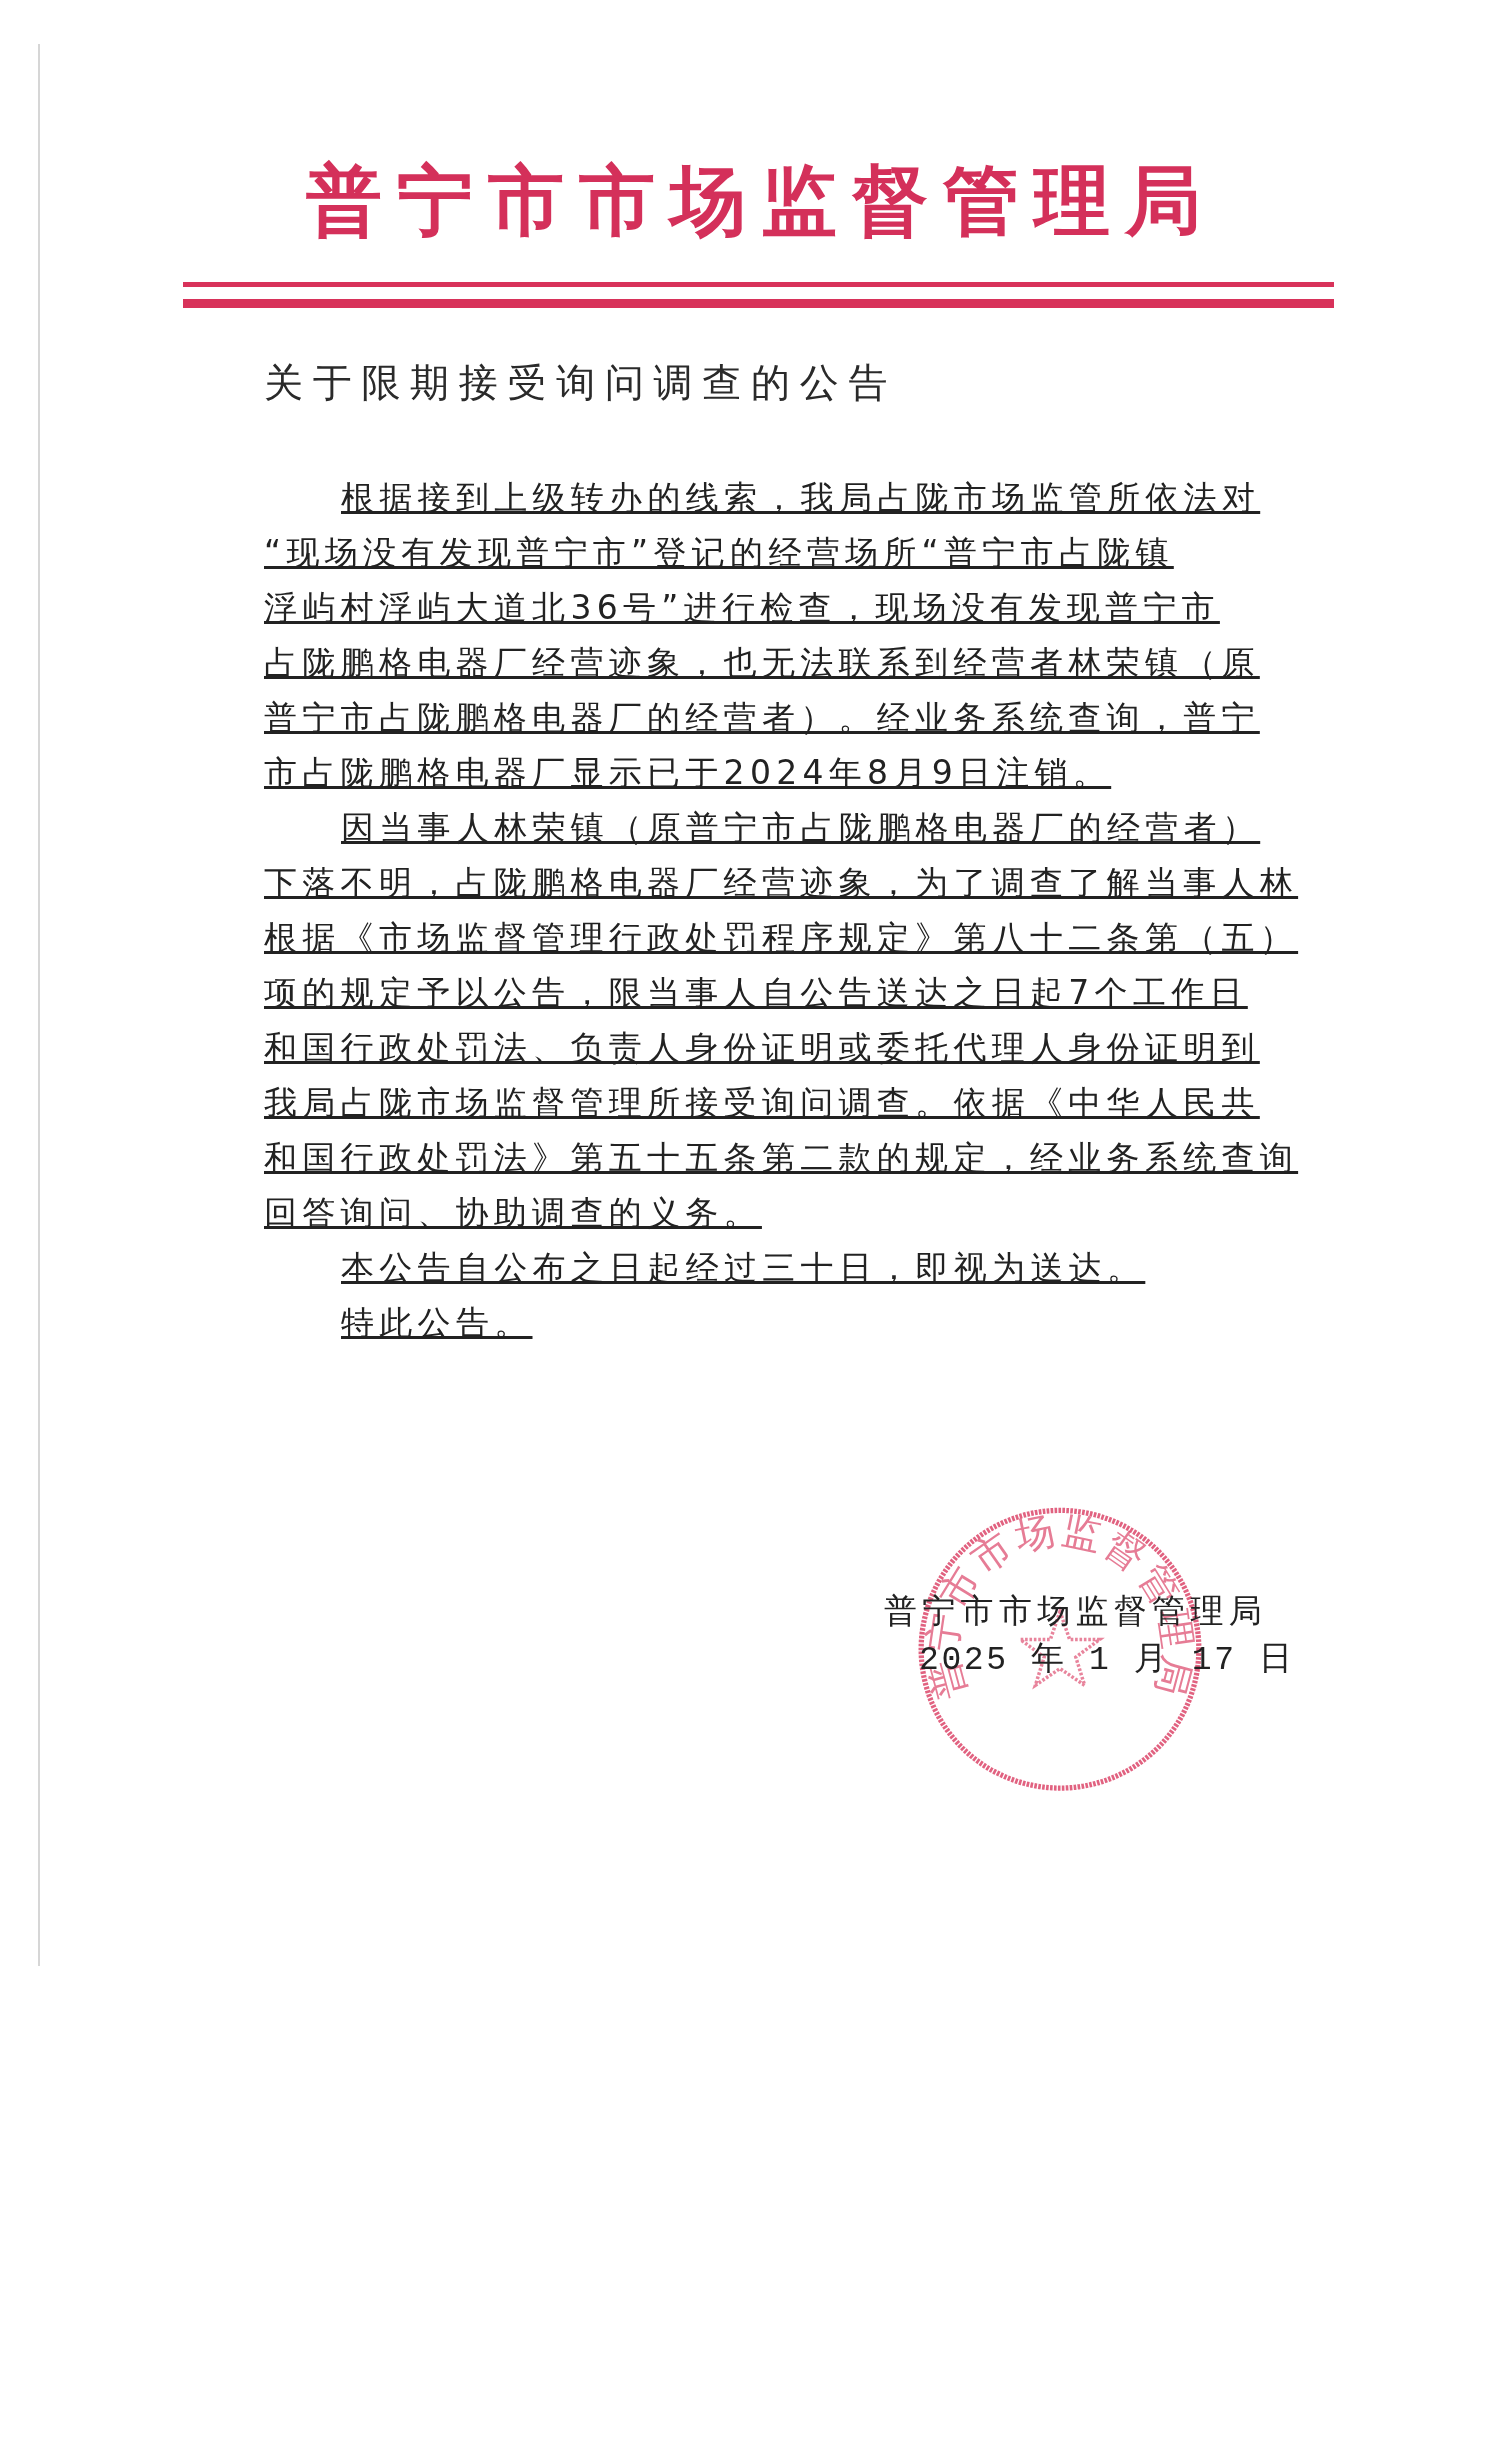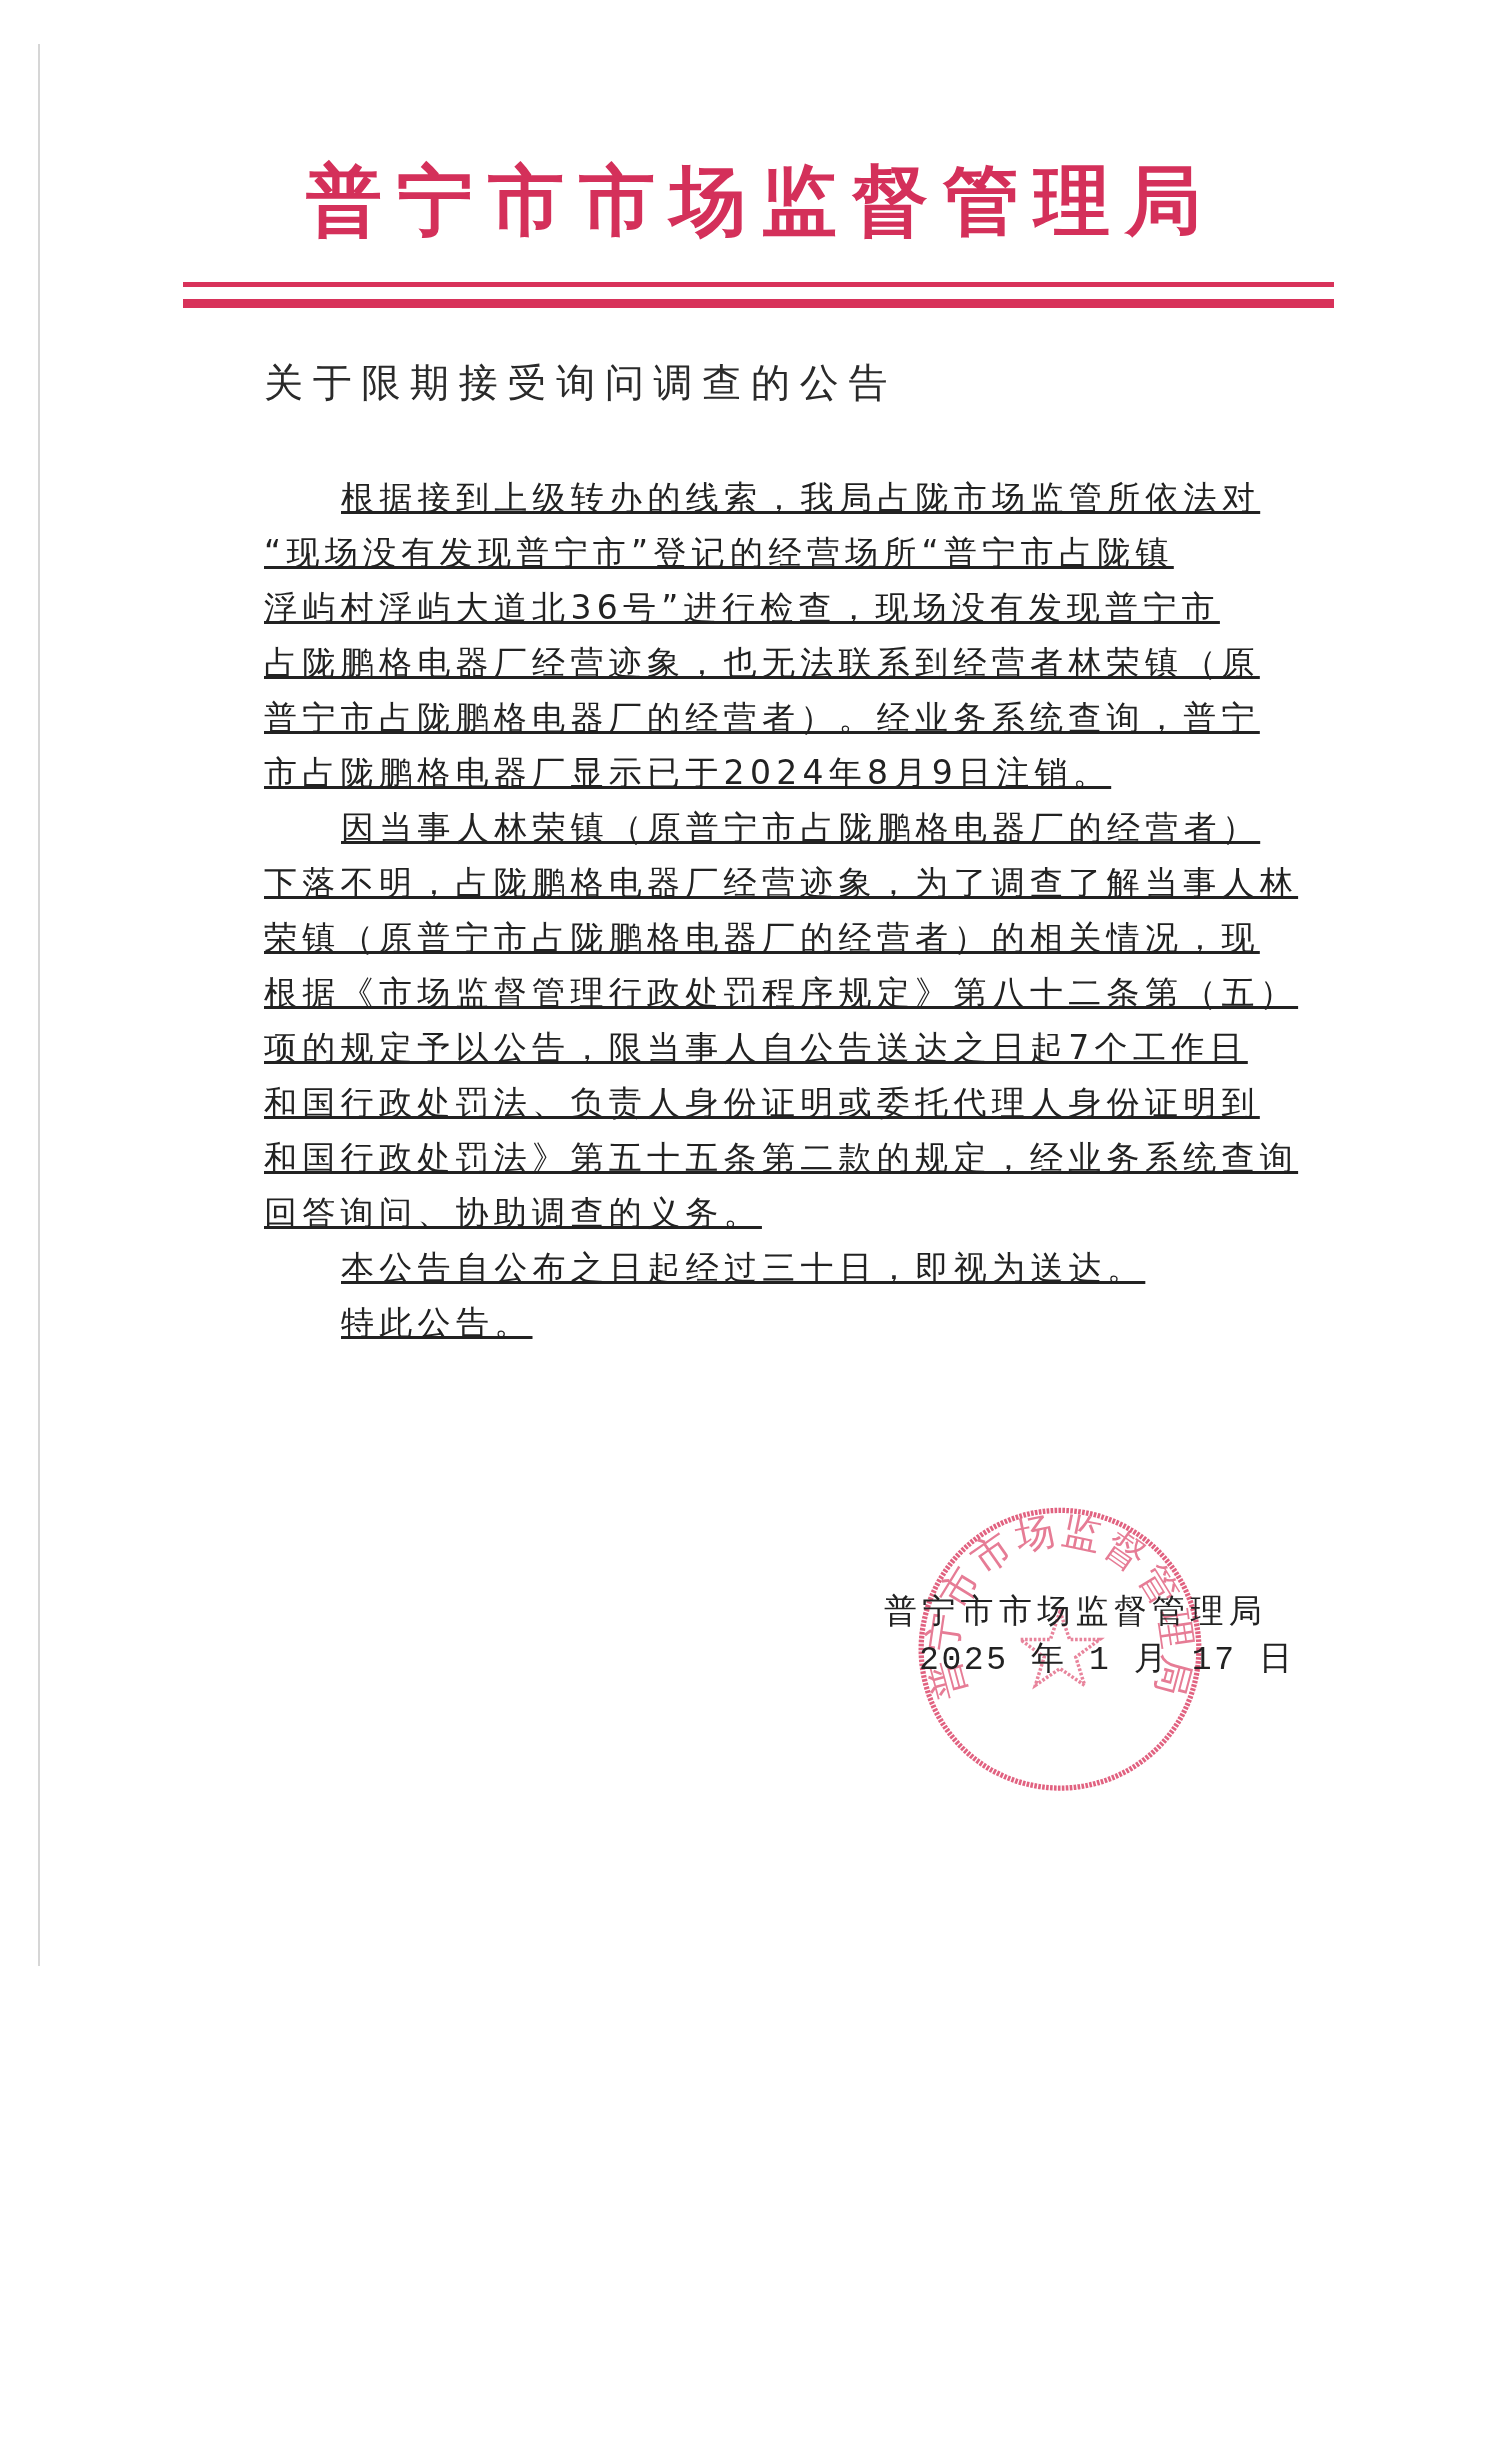--- a/index.html
+++ b/index.html
@@ -43,24 +43,24 @@
     <span class="line indent">根据接到上级转办的线索，我局占陇市场监管所依法对</span>
     <span class="line">“现场没有发现普宁市”登记的经营场所“普宁市占陇镇</span>
     <span class="line">浮屿村浮屿大道北36号”进行检查，现场没有发现普宁市</span>
     <span class="line">占陇鹏格电器厂经营迹象，也无法联系到经营者林荣镇（原</span>
     <span class="line">普宁市占陇鹏格电器厂的经营者）。经业务系统查询，普宁</span>
     <span class="line">市占陇鹏格电器厂显示已于2024年8月9日注销。</span>
   </div>
   <div>
     <span class="line indent">因当事人林荣镇（原普宁市占陇鹏格电器厂的经营者）</span>
     <span class="line">下落不明，占陇鹏格电器厂经营迹象，为了调查了解当事人林</span>
-    <span class="line">荣镇（原普宁市占陇鹏格电器厂的经营者）的相关情况，现</span>
     <span class="line">根据《市场监督管理行政处罚程序规定》第八十二条第（五）</span>
     <span class="line">项的规定予以公告，限当事人自公告送达之日起7个工作日</span>
     <span class="line">和国行政处罚法、负责人身份证明或委托代理人身份证明到</span>
+    <span class="line">我局占陇市场监督管理所接受询问调查。依据《中华人民共</span>
     <span class="line">和国行政处罚法》第五十五条第二款的规定，经业务系统查询</span>
     <span class="line">回答询问、协助调查的义务。</span>
   </div>
   <div>
     <span class="line indent">本公告自公布之日起经过三十日，即视为送达。</span>
   </div>
   <div>
     <span class="line indent">特此公告。</span>
   </div>
 </div>

